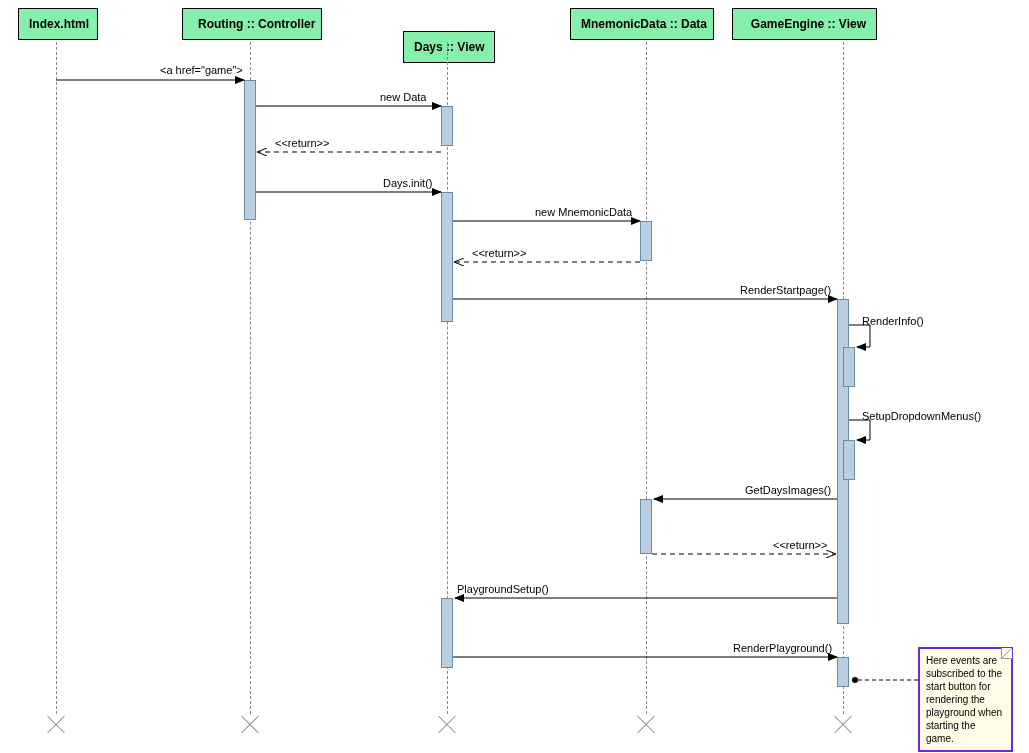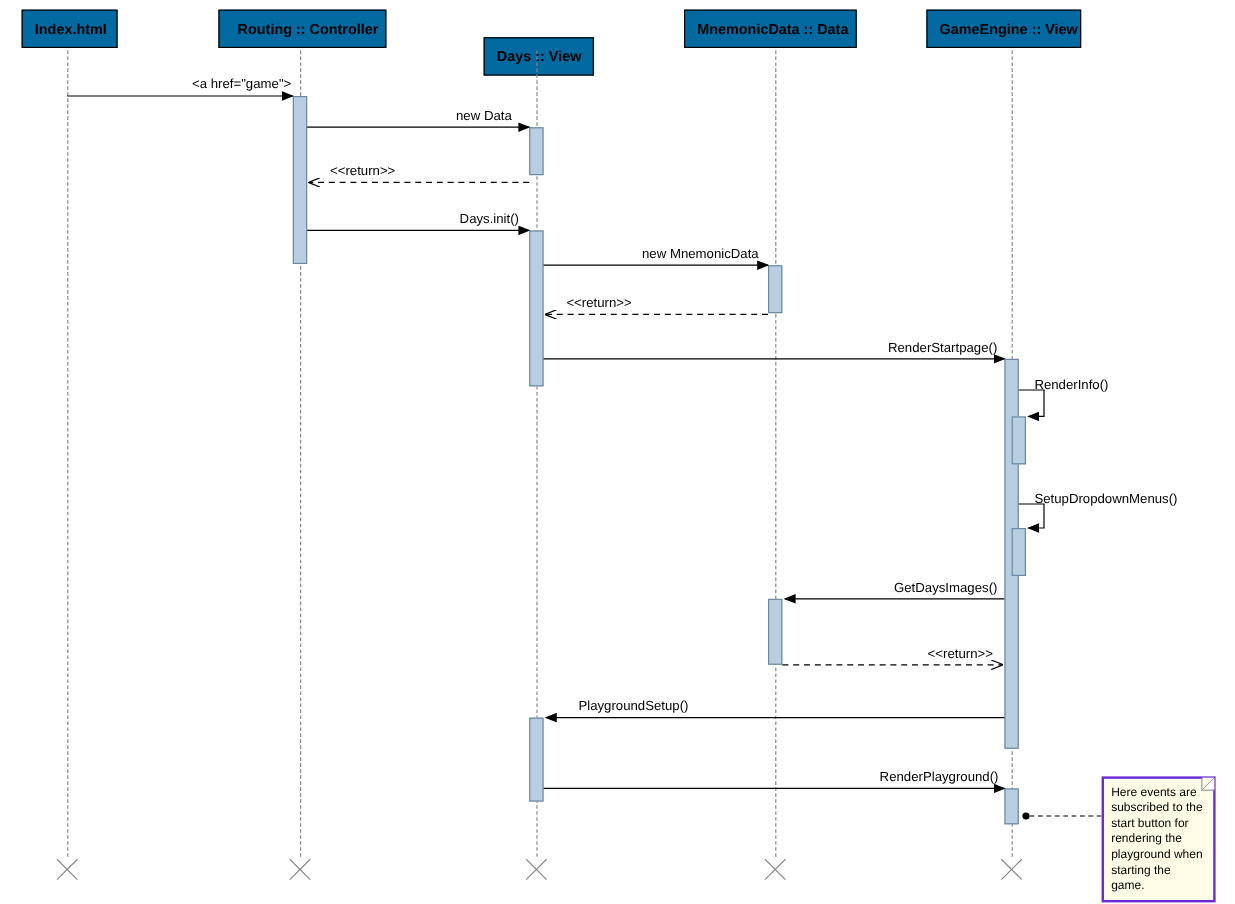--- a/index.html
+++ b/index.html
@@ -9,21 +9,21 @@
     font-family: Arial, sans-serif;
     font-size: 11px;
     background: #fff;
     width: 1029px;
     height: 753px;
     position: relative;
   }
   .lifeline-header {
     position: absolute;
     border: 1px solid #000;
-    background: #0369a1;
+    background: #86efac;
     text-align: right;
     padding: 8px 10px;
     font-weight: bold;
     font-size: 12px;
     white-space: nowrap;
   }
   .lifeline {
     position: absolute;
     border-left: 1px dashed #888;
     width: 0;
@@ -78,21 +78,21 @@
   }
   svg { position: absolute; top: 0; left: 0; }
 </style>
 </head>
 <body>
 
 <div class="lifeline-header" style="left:18px; top:8px; width:80px;">Index.html</div>
 <div class="lifeline-header" style="left:182px; top:8px; width:140px;padding-left:15px;">Routing :: Controller</div>
 <div class="lifeline-header" style="left:403px; top:8px; width:92px;margin-top:23px;">Days :: View</div>
 <div class="lifeline-header" style="left:570px; top:8px; width:144px;">MnemonicData :: Data</div>
-<div class="lifeline-header" style="left:772px; top:8px; width:129px;">GameEngine :: View</div>
+<div class="lifeline-header" style="left:732px; top:8px; width:145px;">GameEngine :: View</div>
 
 <div class="lifeline" style="left:56px; top:42px; height:672px;"></div>
 <div class="lifeline" style="left:250px; top:42px; height:672px;"></div>
 <div class="lifeline" style="left:447px; top:42px; height:672px;"></div>
 <div class="lifeline" style="left:646px; top:42px; height:672px;"></div>
 <div class="lifeline" style="left:843px; top:42px; height:672px;"></div>
 
 <div class="x-mark" style="left:46px; top:714px;"></div>
 <div class="x-mark" style="left:240px; top:714px;"></div>
 <div class="x-mark" style="left:437px; top:714px;"></div>
@@ -154,16 +154,16 @@
 <div class="msg-label" style="left:380px; top:91px;">new Data</div>
 <div class="msg-label" style="left:275px; top:137px;">&lt;&lt;return&gt;&gt;</div>
 <div class="msg-label" style="left:383px; top:177px;">Days.init()</div>
 <div class="msg-label" style="left:535px; top:206px;">new MnemonicData</div>
 <div class="msg-label" style="left:472px; top:247px;">&lt;&lt;return&gt;&gt;</div>
 <div class="msg-label" style="left:740px; top:284px;">RenderStartpage()</div>
 <div class="msg-label" style="left:862px; top:315px;">RenderInfo()</div>
 <div class="msg-label" style="left:862px; top:410px;">SetupDropdownMenus()</div>
 <div class="msg-label" style="left:745px; top:484px;">GetDaysImages()</div>
 <div class="msg-label" style="left:773px; top:539px;">&lt;&lt;return&gt;&gt;</div>
-<div class="msg-label" style="left:472px; top:583px;padding-left:10px;">PlaygroundSetup()</div>
+<div class="msg-label" style="left:447px; top:583px;padding-left:10px;">PlaygroundSetup()</div>
 <div class="msg-label" style="left:733px; top:642px;">RenderPlayground()</div>
 
 <div class="note" style="left:918px; top:647px;">Here events are subscribed to the start button for rendering the playground when starting the game.</div>
 
 </body></html>

